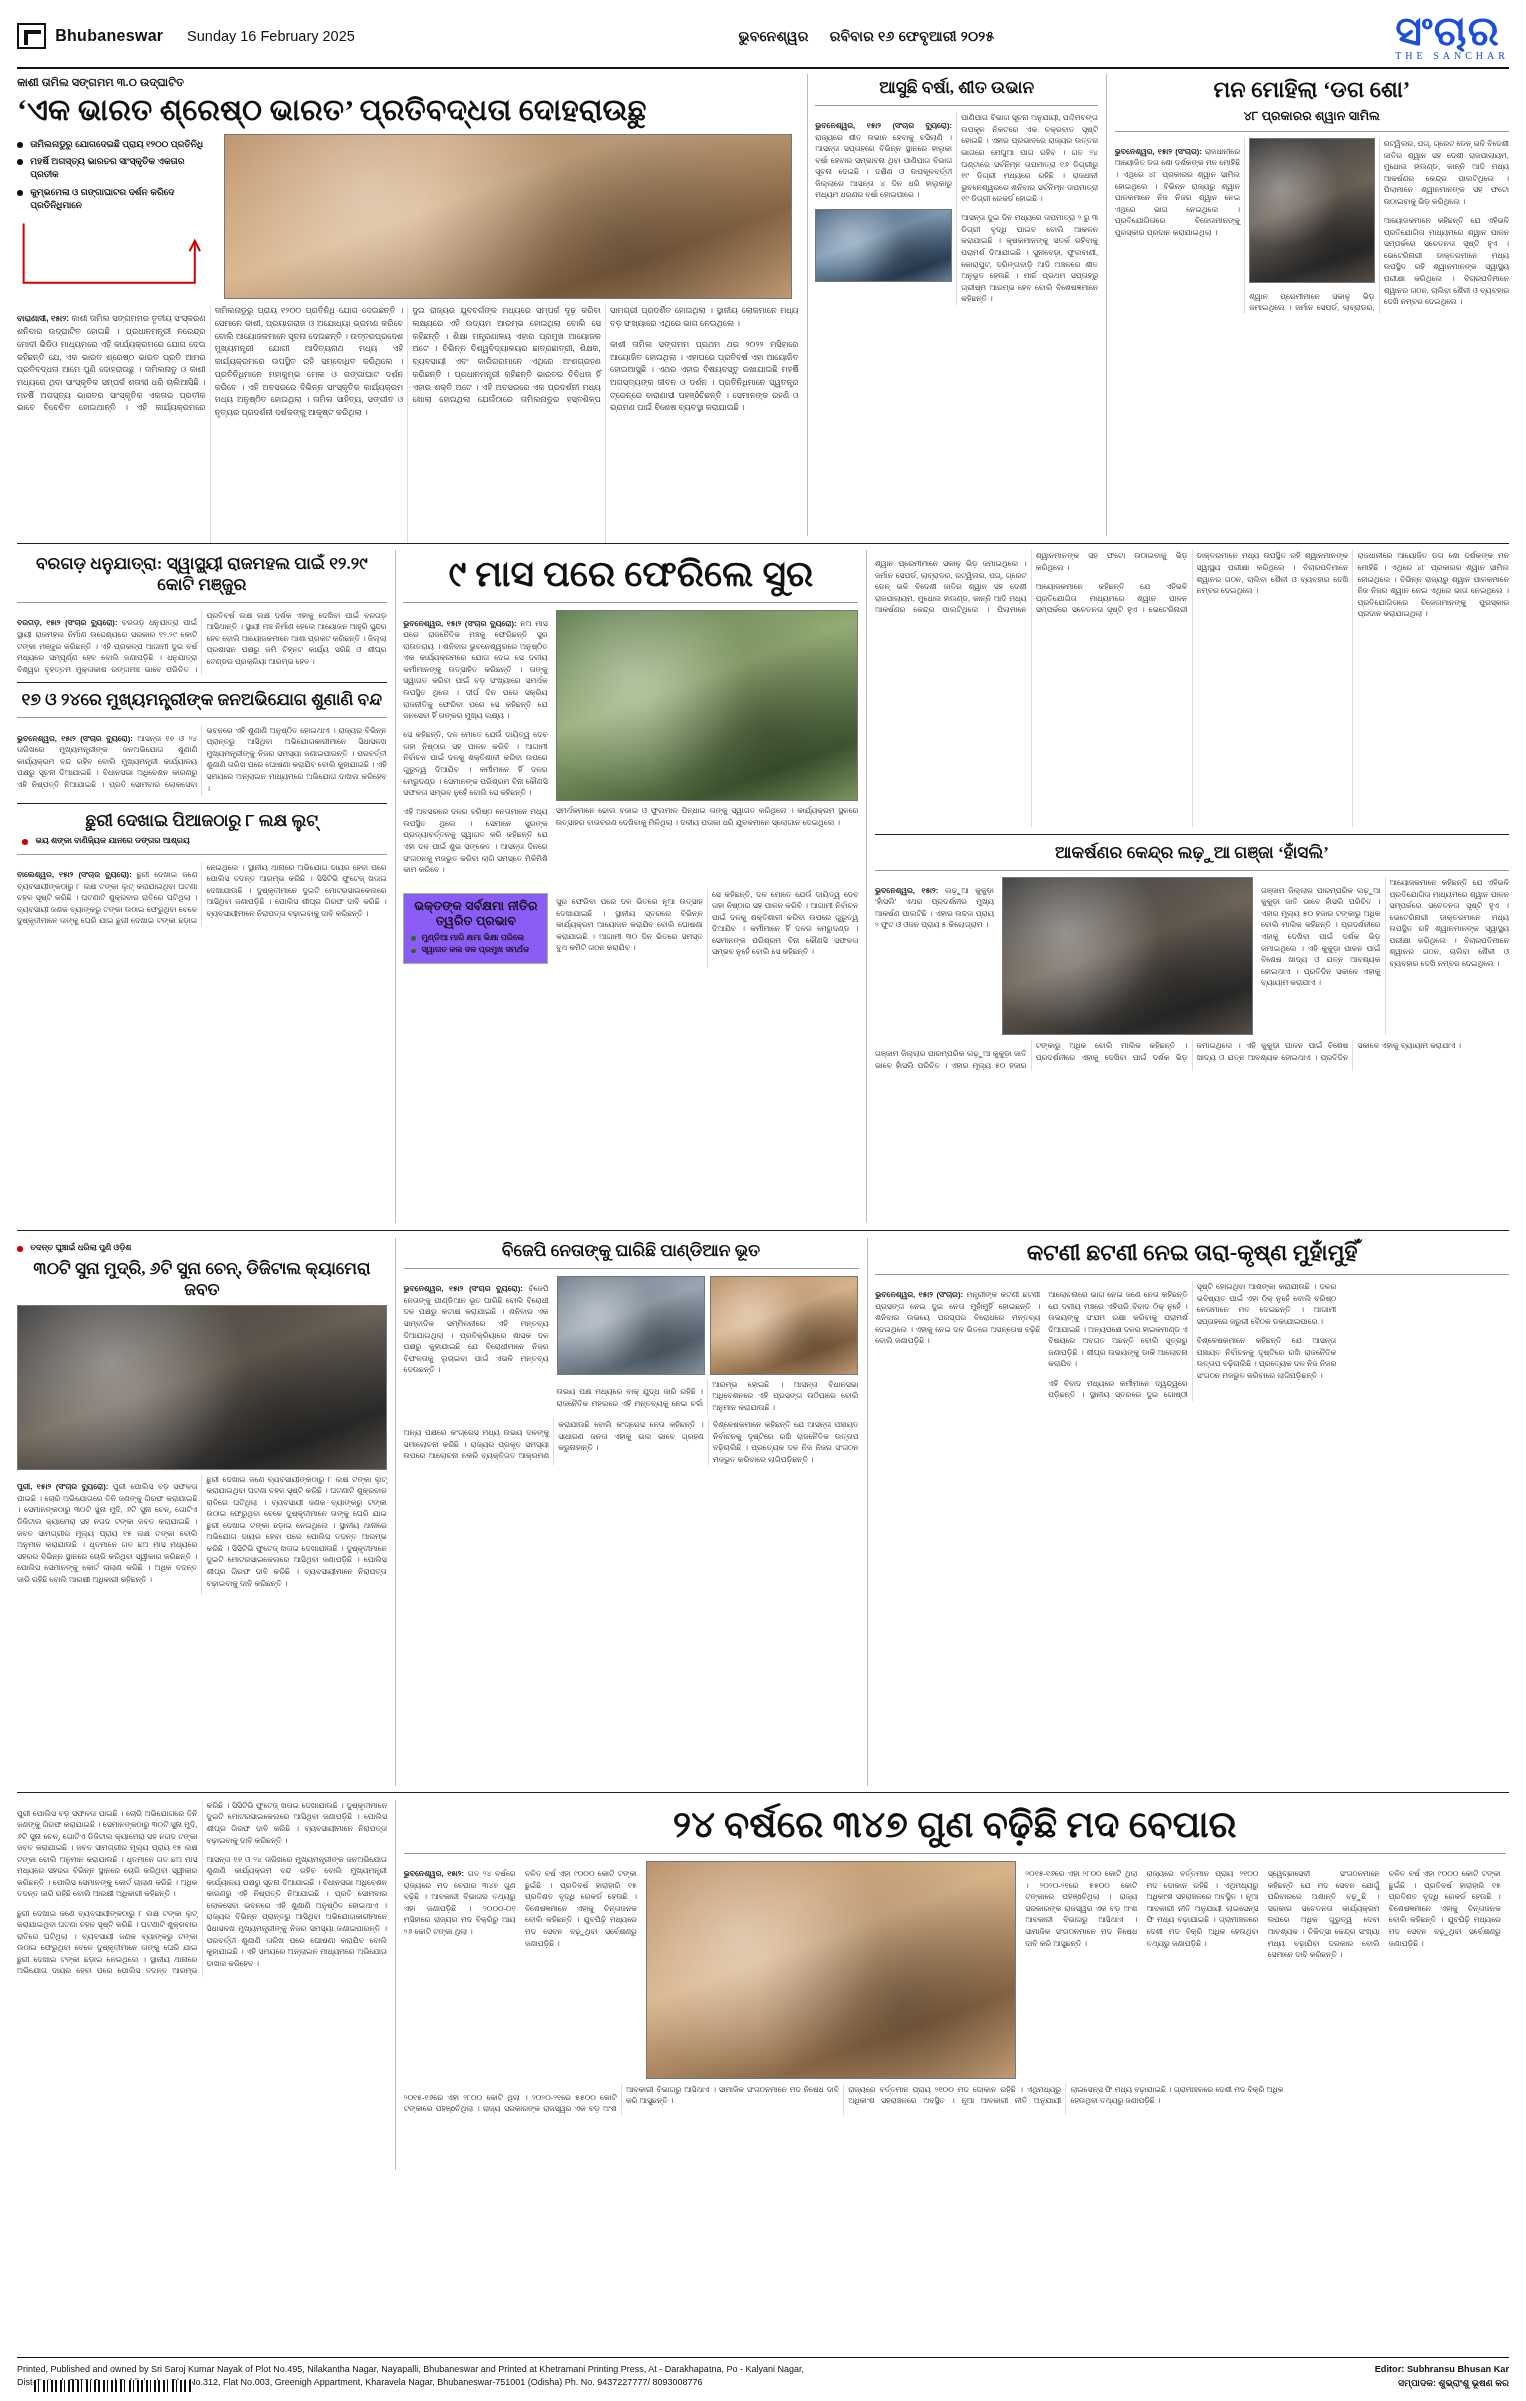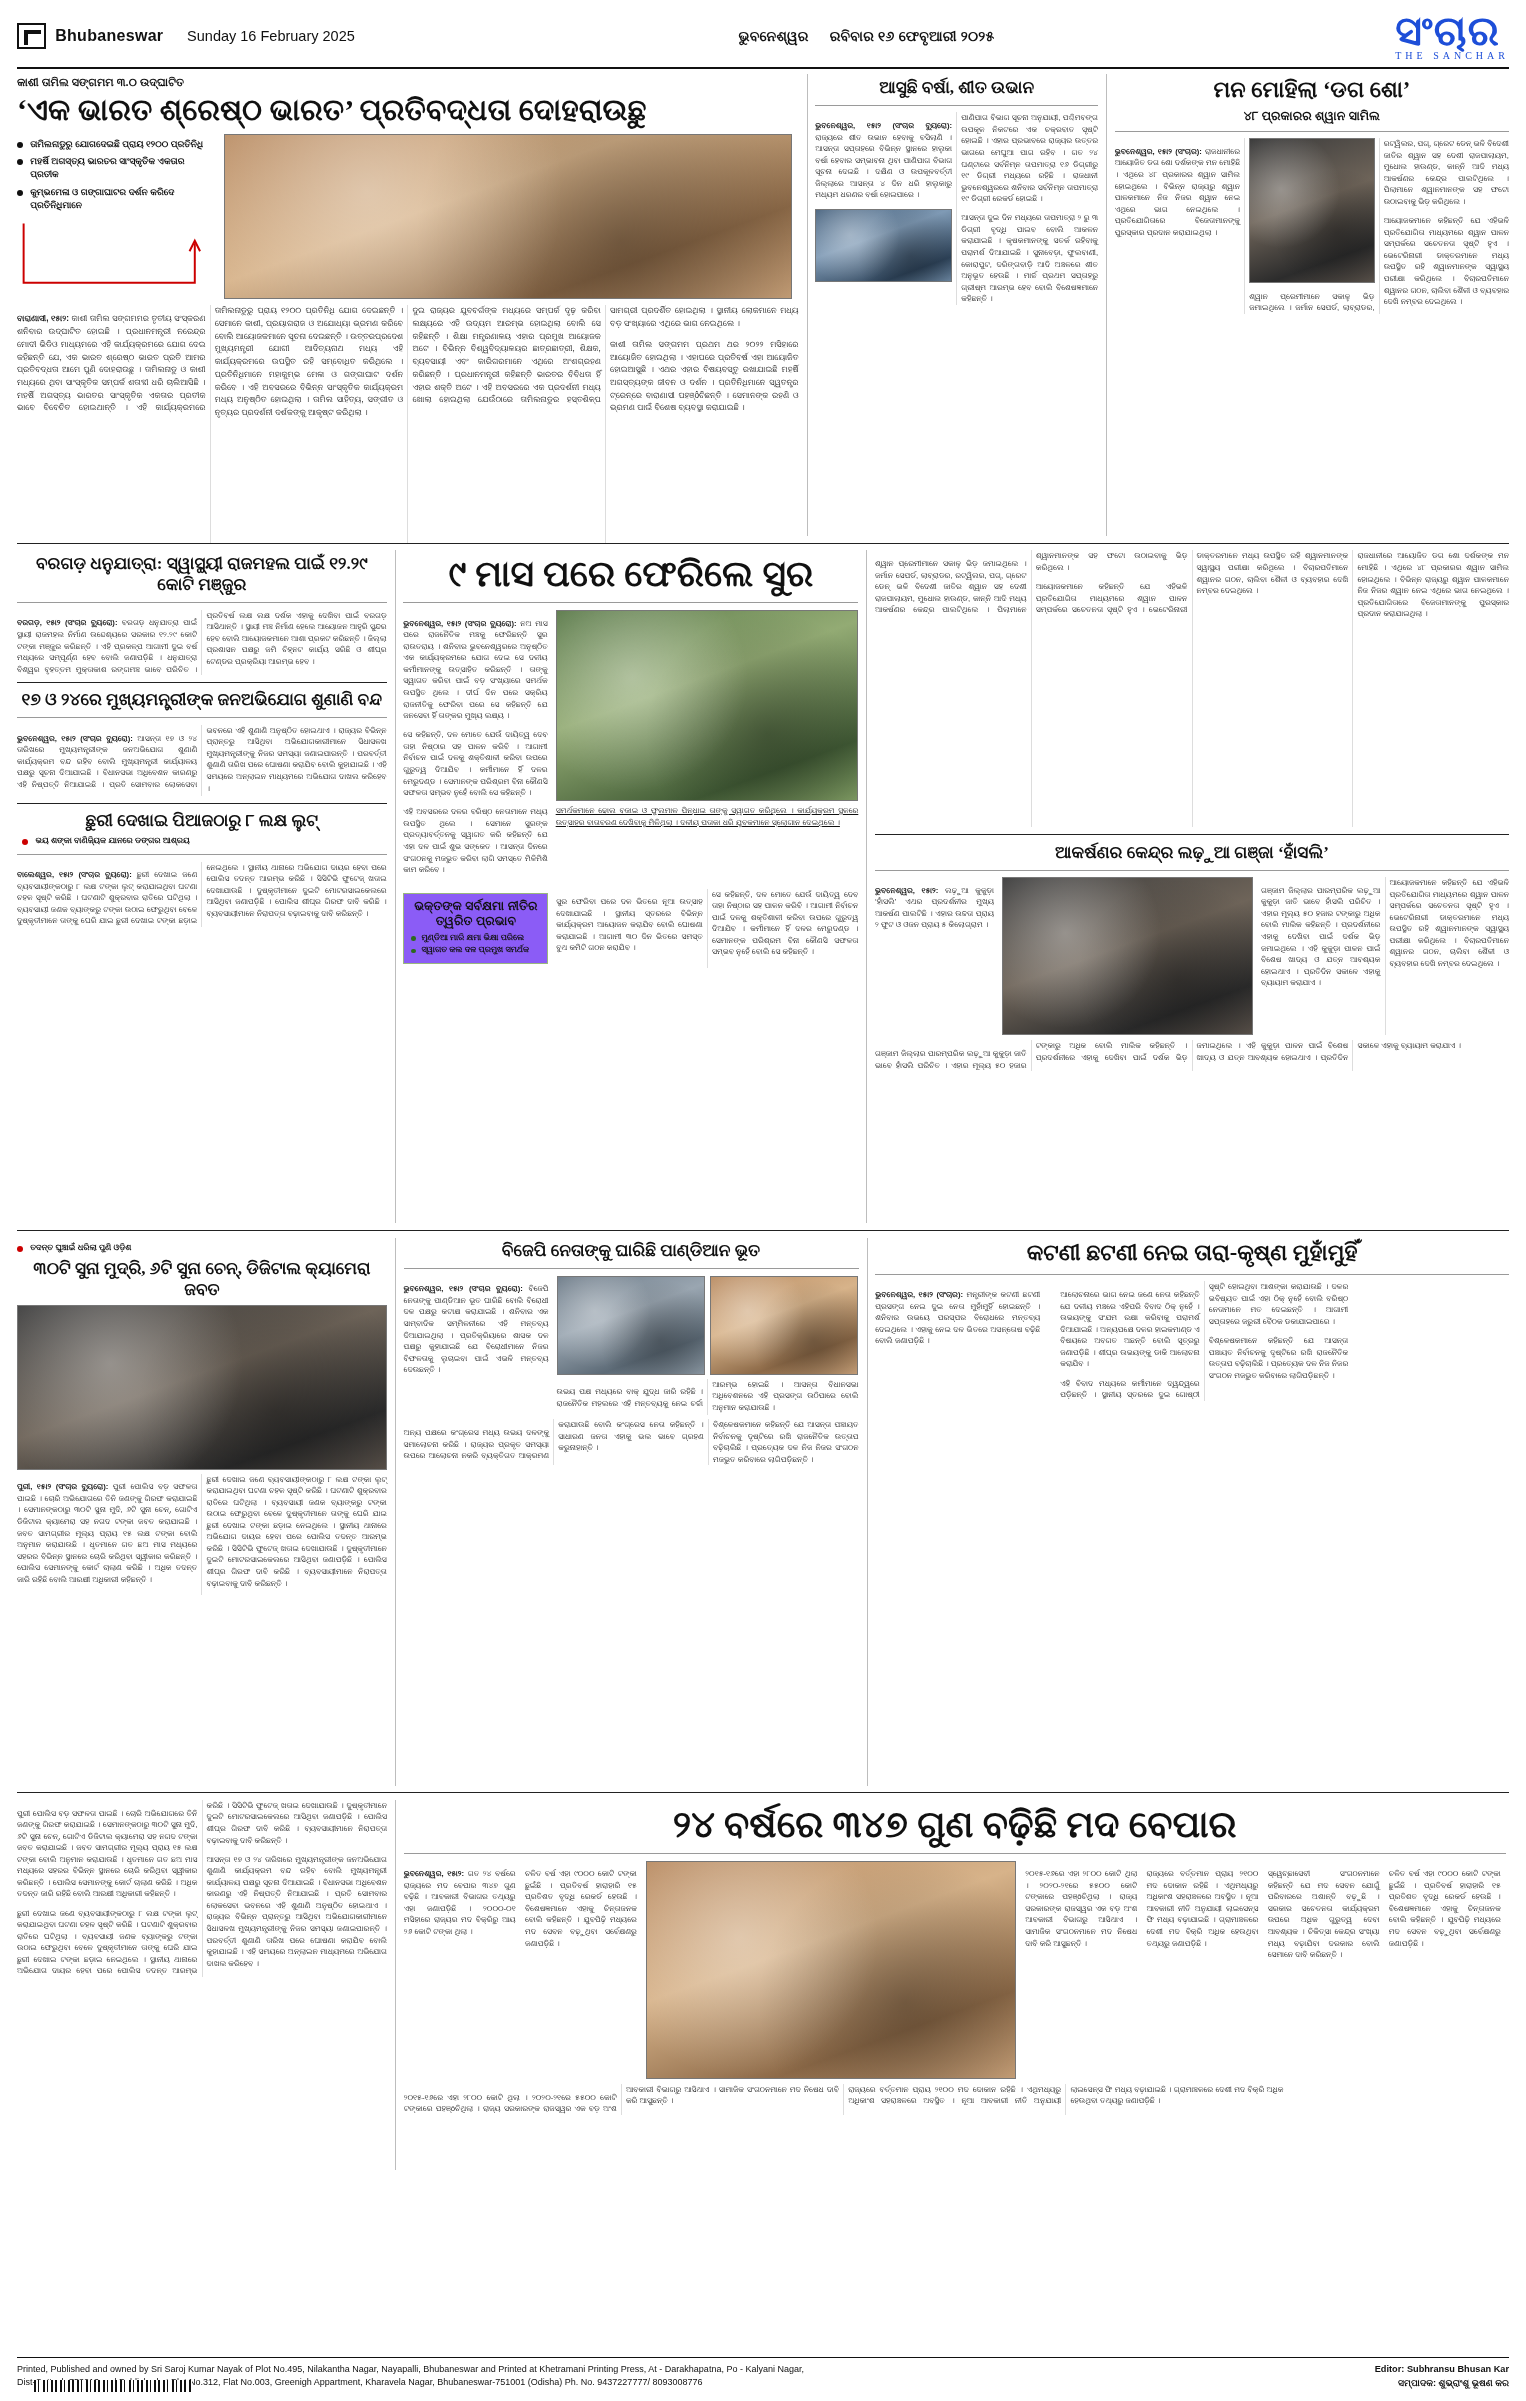--- a/index.html
+++ b/index.html
@@ -235,21 +235,21 @@
 
     <div style="width:455px;">
       <h1 class="head center" style="font-size:36px;">୯ ମାସ ପରେ ଫେରିଲେ ସୁର</h1>
       <hr class="hr">
       <div style="display:flex; gap:8px;">
         <div class="body-text small" style="width:145px;">
           <p><b>ଭୁବନେଶ୍ୱର, ୧୫ା୨ (ସଂଚାର ବ୍ୟୁରୋ):</b> <span>ନଅ ମାସ ପରେ ରାଜନୈତିକ ମଞ୍ଚକୁ ଫେରିଛନ୍ତି ସୁର ରାଉତରାୟ । ଶନିବାର ଭୁବନେଶ୍ୱରରେ ଅନୁଷ୍ଠିତ ଏକ କାର୍ଯ୍ୟକ୍ରମରେ ଯୋଗ ଦେଇ ସେ ଦଳୀୟ କର୍ମୀମାନଙ୍କୁ ଉତ୍ସାହିତ କରିଛନ୍ତି । ତାଙ୍କୁ ସ୍ୱାଗତ କରିବା ପାଇଁ ବଡ଼ ସଂଖ୍ୟାରେ ସମର୍ଥକ ଉପସ୍ଥିତ ଥିଲେ । ଦୀର୍ଘ ଦିନ ପରେ ସକ୍ରିୟ ରାଜନୀତିକୁ ଫେରିବା ପରେ ସେ କହିଛନ୍ତି ଯେ ଜନସେବା ହିଁ ତାଙ୍କର ମୁଖ୍ୟ ଲକ୍ଷ୍ୟ ।</span></p>
           <p>ସେ କହିଛନ୍ତି, ଦଳ ମୋତେ ଯେଉଁ ଦାୟିତ୍ୱ ଦେବ ତାହା ନିଷ୍ଠାର ସହ ପାଳନ କରିବି । ଆଗାମୀ ନିର୍ବାଚନ ପାଇଁ ଦଳକୁ ଶକ୍ତିଶାଳୀ କରିବା ଉପରେ ଗୁରୁତ୍ୱ ଦିଆଯିବ । କର୍ମୀମାନେ ହିଁ ଦଳର ମେରୁଦଣ୍ଡ । ସେମାନଙ୍କ ପରିଶ୍ରମ ବିନା କୌଣସି ସଫଳତା ସମ୍ଭବ ନୁହେଁ ବୋଲି ସେ କହିଛନ୍ତି ।</p>
           <p>ଏହି ଅବସରରେ ଦଳର ବରିଷ୍ଠ ନେତାମାନେ ମଧ୍ୟ ଉପସ୍ଥିତ ଥିଲେ । ସେମାନେ ସୁରଙ୍କ ପ୍ରତ୍ୟାବର୍ତ୍ତନକୁ ସ୍ୱାଗତ କରି କହିଛନ୍ତି ଯେ ଏହା ଦଳ ପାଇଁ ଶୁଭ ସଙ୍କେତ । ଆସନ୍ତା ଦିନରେ ସଂଗଠନକୁ ମଜଭୁତ କରିବା ଲାଗି ସମସ୍ତେ ମିଳିମିଶି କାମ କରିବେ ।</p>
         </div>
-        <div style="width:304px;text-decoration:underline;">
+        <div style="width:304px;">
           <div class="photo green" style="width:100%;height:191px;"></div>
           <div class="body-text small" style="margin-top:4px;">ସମର୍ଥକମାନେ ଢୋଲ ବଜାଇ ଓ ଫୁଲମାଳ ପିନ୍ଧାଇ ତାଙ୍କୁ ସ୍ୱାଗତ କରିଥିଲେ । କାର୍ଯ୍ୟକ୍ରମ ସ୍ଥଳରେ ଉତ୍ସାହର ବାତାବରଣ ଦେଖିବାକୁ ମିଳିଥିଲା । ଦଳୀୟ ପତାକା ଧରି ଯୁବକମାନେ ସ୍ଲୋଗାନ ଦେଇଥିଲେ ।</div>
         </div>
       </div>
       <div style="display:flex; gap:8px; margin-top:5.3px;">
         <div style="width:145px;">
           <div class="boxgreen">
             <div class="bt">ଭକ୍ତଙ୍କ ସର୍ବକ୍ଷମା ନୀତିର ତ୍ୱରିତ ପ୍ରଭାବ</div>
             <ul>
               <li>ମୁଣ୍ଡିଆ ମାରି କ୍ଷମା ଭିକ୍ଷା ପରିଲେ</li>
@@ -332,21 +332,21 @@
         <p>ଅନ୍ୟ ପକ୍ଷରେ କଂଗ୍ରେସ ମଧ୍ୟ ଉଭୟ ଦଳଙ୍କୁ ସମାଲୋଚନା କରିଛି । ରାଜ୍ୟର ପ୍ରକୃତ ସମସ୍ୟା ଉପରେ ଆଲୋଚନା ନକରି ବ୍ୟକ୍ତିଗତ ଆକ୍ରମଣ କରାଯାଉଛି ବୋଲି କଂଗ୍ରେସ ନେତା କହିଛନ୍ତି । ସାଧାରଣ ଜନତା ଏହାକୁ ଭଲ ଭାବେ ଗ୍ରହଣ କରୁନାହାନ୍ତି ।</p>
         <p>ବିଶ୍ଳେଷକମାନେ କହିଛନ୍ତି ଯେ ଆସନ୍ତା ପଞ୍ଚାୟତ ନିର୍ବାଚନକୁ ଦୃଷ୍ଟିରେ ରଖି ରାଜନୈତିକ ଉତ୍ତାପ ବଢ଼ିଚାଲିଛି । ପ୍ରତ୍ୟେକ ଦଳ ନିଜ ନିଜର ସଂଗଠନ ମଜଭୁତ କରିବାରେ ଲାଗିପଡ଼ିଛନ୍ତି ।</p>
       </div>
     </div>
 
     <div class="rule-v"></div>
 
     <div style="width:634px;">
       <h2 class="head center">କଟଣୀ ଛଟଣୀ ନେଇ ତାରା-କୃଷ୍ଣ ମୁହାଁମୁହିଁ</h2>
       <hr class="hr">
-      <div style="display:flex; gap:20px;">
+      <div style="display:flex; gap:8px;">
         <div class="body-text small" style="width:165px;">
           <p><b>ଭୁବନେଶ୍ୱର, ୧୫ା୨ (ସଂଚାର):</b> <span>ମନ୍ତ୍ରୀଙ୍କ କଟଣୀ ଛଟଣୀ ପ୍ରସଙ୍ଗ ନେଇ ଦୁଇ ନେତା ମୁହାଁମୁହିଁ ହୋଇଛନ୍ତି । ଶନିବାର ଉଭୟେ ପରସ୍ପର ବିରୋଧରେ ମନ୍ତବ୍ୟ ଦେଇଥିଲେ । ଏହାକୁ ନେଇ ଦଳ ଭିତରେ ଅସନ୍ତୋଷ ବଢ଼ିଛି ବୋଲି ଜଣାପଡ଼ିଛି ।</span></p>
         </div>
         <div class="body-text small multi2" style="width:288px;">
           <p>ଆଲୋଚନାରେ ଭାଗ ନେଇ ଜଣେ ନେତା କହିଛନ୍ତି ଯେ ଦଳୀୟ ମଞ୍ଚରେ ଏହିପରି ବିବାଦ ଠିକ୍ ନୁହେଁ । ଉଭୟଙ୍କୁ ସଂଯମ ରକ୍ଷା କରିବାକୁ ପରାମର୍ଶ ଦିଆଯାଇଛି । ଅନ୍ୟପକ୍ଷେ ଦଳର ହାଇକମାଣ୍ଡ ଏ ବିଷୟରେ ଅବଗତ ଅଛନ୍ତି ବୋଲି ସୂତ୍ରରୁ ଜଣାପଡ଼ିଛି । ଶୀଘ୍ର ଉଭୟଙ୍କୁ ଡାକି ଆଲୋଚନା କରାଯିବ ।</p>
           <p>ଏହି ବିବାଦ ମଧ୍ୟରେ କର୍ମୀମାନେ ଦ୍ୱନ୍ଦ୍ୱରେ ପଡ଼ିଛନ୍ତି । ସ୍ଥାନୀୟ ସ୍ତରରେ ଦୁଇ ଗୋଷ୍ଠୀ ସୃଷ୍ଟି ହୋଇଥିବା ଆଶଙ୍କା କରାଯାଉଛି । ଦଳର ଭବିଷ୍ୟତ ପାଇଁ ଏହା ଠିକ୍ ନୁହେଁ ବୋଲି ବରିଷ୍ଠ ନେତାମାନେ ମତ ଦେଇଛନ୍ତି । ଆଗାମୀ ସପ୍ତାହରେ ଜରୁରୀ ବୈଠକ ଡକାଯାଇପାରେ ।</p>
           <p>ବିଶ୍ଳେଷକମାନେ କହିଛନ୍ତି ଯେ ଆସନ୍ତା ପଞ୍ଚାୟତ ନିର୍ବାଚନକୁ ଦୃଷ୍ଟିରେ ରଖି ରାଜନୈତିକ ଉତ୍ତାପ ବଢ଼ିଚାଲିଛି । ପ୍ରତ୍ୟେକ ଦଳ ନିଜ ନିଜର ସଂଗଠନ ମଜଭୁତ କରିବାରେ ଲାଗିପଡ଼ିଛନ୍ତି ।</p>
         </div>
       </div>
     </div>

